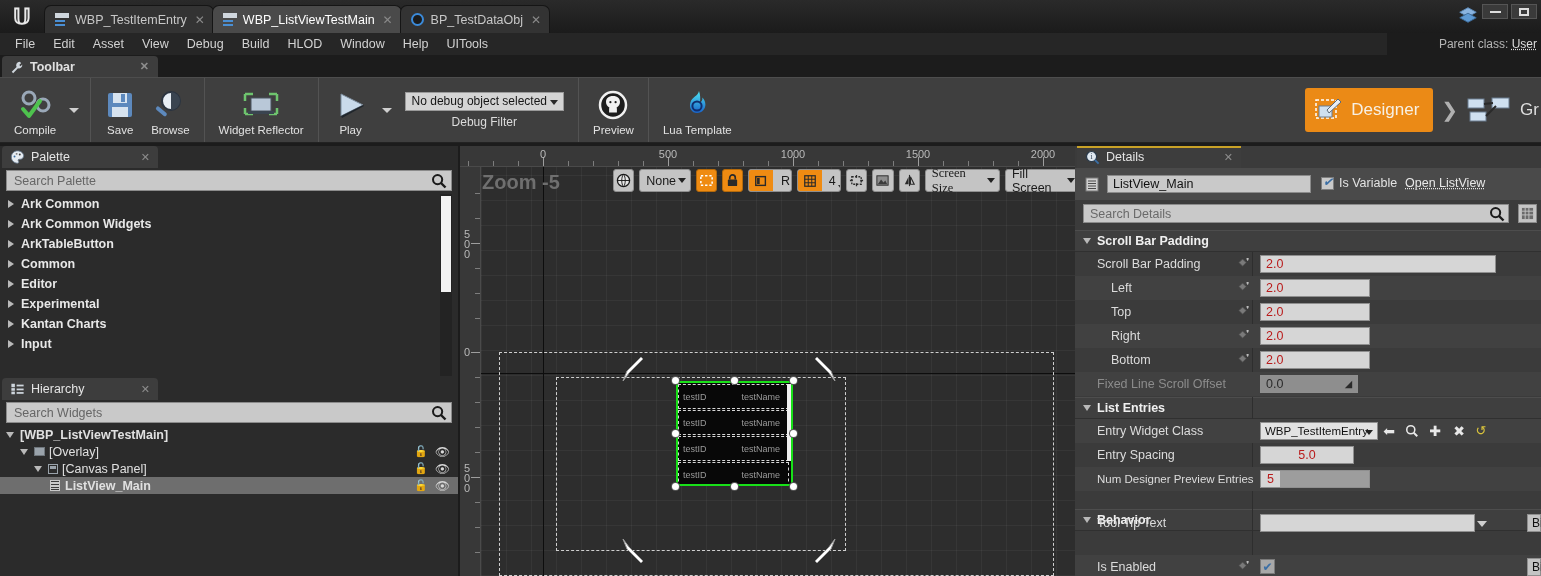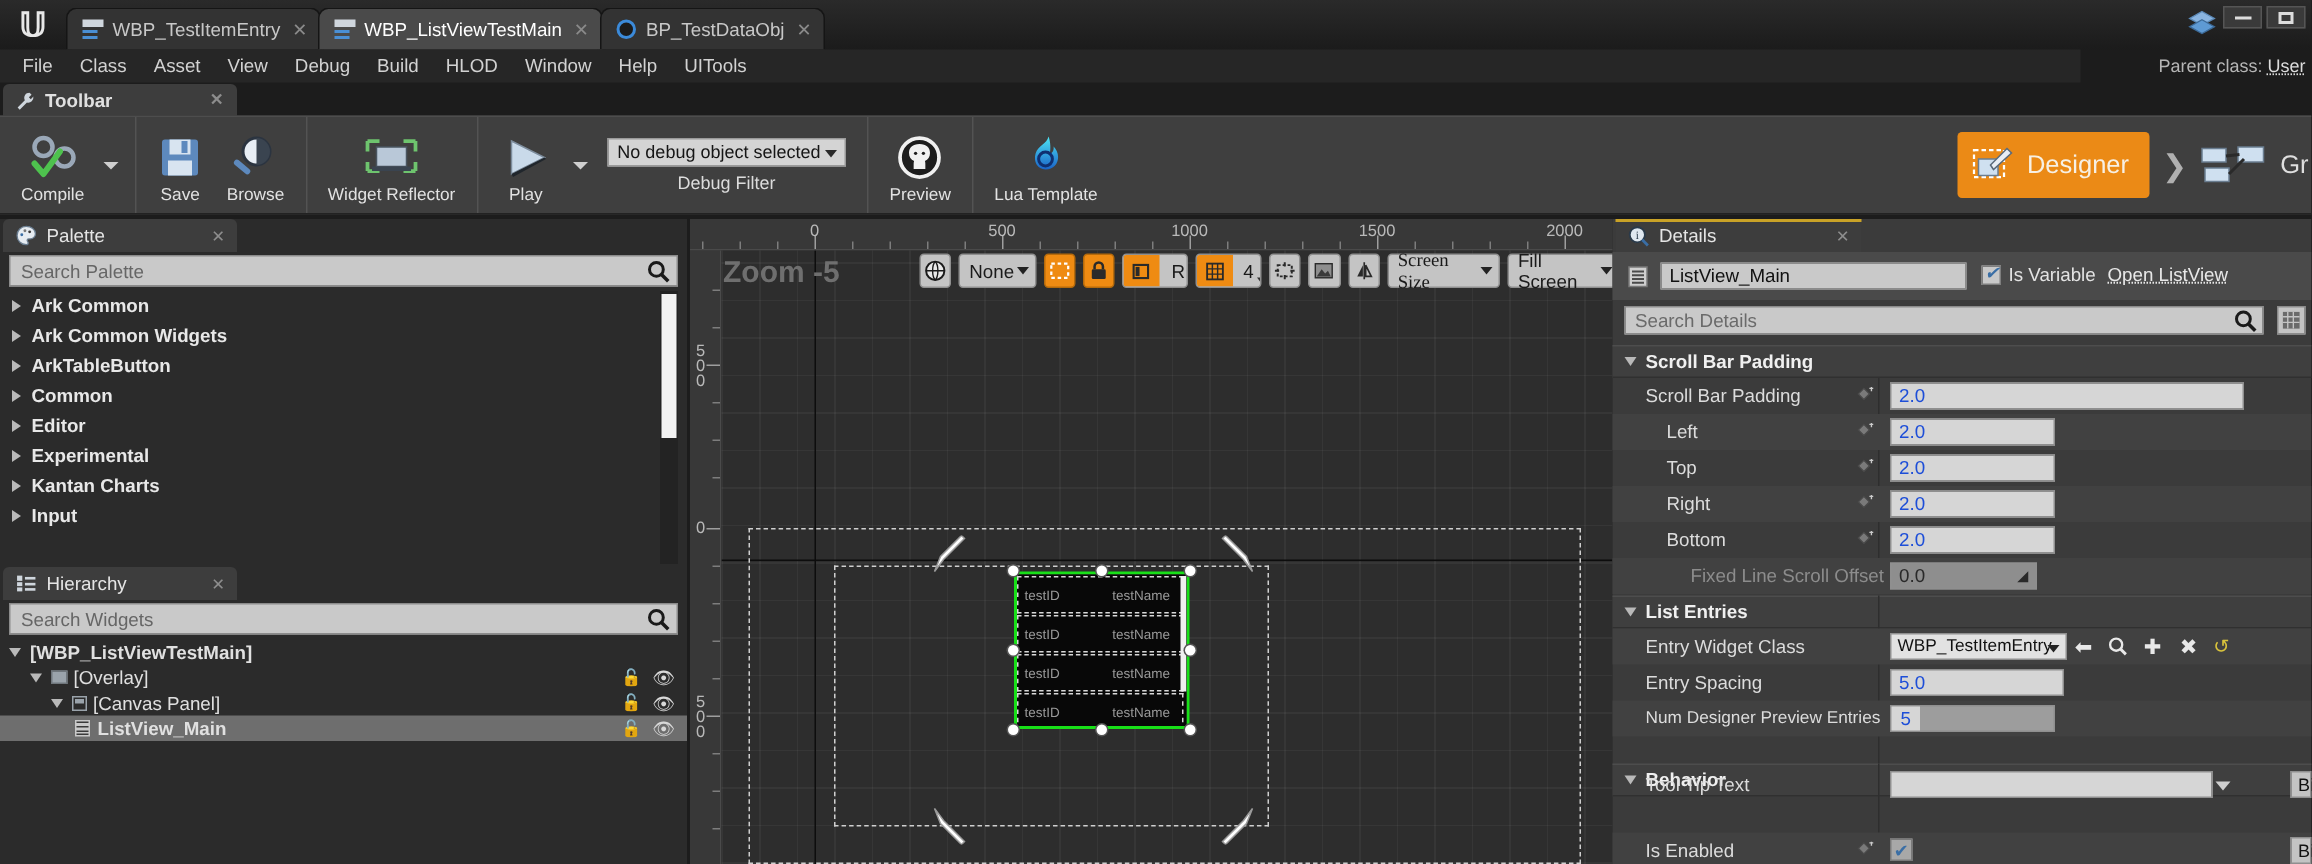--- a/index.html
+++ b/index.html
@@ -213,21 +213,21 @@
 
   .cat-hdr { position:absolute; left:0; width:466px; height:22px; background:#3f3f3f;
     border-top:1px solid #4d4d4d; border-bottom:1px solid #303030;
     display:flex; align-items:center; padding-left:8px; color:#f0f0f0; font-size:12.5px; font-weight:bold; }
   .prow { position:absolute; left:0; width:466px; height:24px; }
   .prow.alt { background:#414141; }
   .prow .plabel { position:absolute; left:0; top:0; height:24px; width:175px;
     display:flex; align-items:center; font-size:12.5px; color:#dcdcdc; }
   .prow .pdiamond { position:absolute; left:163px; top:6px; width:11px; height:11px; }
   .prow .pval { position:absolute; left:185px; top:3px; height:18px; background:#d6d6d6;
-    border:1px solid #8f8f8f; color:#1d4ed8; font-size:12.5px; padding:0 5px; display:flex; align-items:center; }
+    border:1px solid #8f8f8f; color:#b91c1c; font-size:12.5px; padding:0 5px; display:flex; align-items:center; }
   .prow.dim .plabel { color:#8c8c8c; }
   .prow .pval.dim { background:#8e8e8e; color:#2a2a2a; }
   .divider-v { position:absolute; left:177px; width:1px; background:#2e2e2e; }
 
   .classdd { position:absolute; left:185px; top:3px; width:118px; height:18px; background:#e2e2e2;
     border:1px solid #8f8f8f; color:#111; font-size:11.5px; padding:0 14px 0 4px;
     display:flex; align-items:center; position:absolute; }
   .classdd .dc { position:absolute; right:4px; top:7px; width:0;height:0;
     border-left:4px solid transparent;border-right:4px solid transparent;border-top:5px solid #222; }
   .ibtn { position:absolute; top:4px; color:#e8e8e8; font-size:14px; width:16px; text-align:center; }
@@ -278,21 +278,21 @@
           <i></i>
         </div>
       <div class="winbtn max">
           <i></i>
         </div>
     </div>
   </div>
 
   <div class="menubar">
     <div class="menuitem">File</div>
-    <div class="menuitem">Class</div>
+    <div class="menuitem">Edit</div>
     <div class="menuitem">Asset</div>
     <div class="menuitem">View</div>
     <div class="menuitem">Debug</div>
     <div class="menuitem">Build</div>
     <div class="menuitem">HLOD</div>
     <div class="menuitem">Window</div>
     <div class="menuitem">Help</div>
     <div class="menuitem">UITools</div>
   </div>
   <div class="parentclass">
@@ -826,21 +826,21 @@
         <polygon points="5,1 9,5 5,9 1,5" fill="#7a7a7a" stroke="#4a4a4a"></polygon>
           <path d="M9 1h3M10.5 0v3" stroke="#ccc" stroke-width="1"></path>
       </svg>
       <div class="plabel" style="padding-left:36px;">Bottom</div>
       <div class="pval" style="width:110px;">
         <span>2.0</span>
       </div>
     </div>
 
     <div class="prow alt dim" style="top:226px;">
-      <div class="plabel" style="padding-left:22px;margin-left:30px;">Fixed Line Scroll Offset</div>
+      <div class="plabel" style="padding-left:22px;">Fixed Line Scroll Offset</div>
       <div class="pval dim" style="width:98px;position:absolute;left:185px;top:3px;">
         <span>0.0</span>
         <svg style="position:absolute;right:3px;top:3px;" width="11" height="11" viewBox="0 0 12 12">
           <path d="M10 2 L10 10 L2 10 z" fill="#2a2a2a"></path>
         </svg>
       </div>
     </div>
 
     <div class="cat-hdr" style="top:251px;">
       <i class="tri open"></i>
@@ -859,21 +859,21 @@
         <circle cx="6.6" cy="6.6" r="4.6" fill="none" stroke="#e8e8e8" stroke-width="1.8"></circle>
         <line x1="10" y1="10" x2="14" y2="14" stroke="#e8e8e8" stroke-width="2.2"></line>
       </svg>
       <div class="ibtn" style="left:352px;">✚</div>
       <div class="ibtn" style="left:376px;">✖</div>
       <div class="ibtn" style="left:398px;color:#d9c33c;font-size:13px;">↺</div>
     </div>
 
     <div class="prow" style="top:297px;">
       <div class="plabel" style="padding-left:22px;">Entry Spacing</div>
-      <div class="pval" style="width:116px;">
+      <div class="pval" style="width:94px;justify-content:center;">
         <span>5.0</span>
       </div>
     </div>
 
     <div class="prow alt" style="top:321px;">
       <div class="plabel" style="padding-left:22px;width:180px;font-size:11.5px;">Num Designer Preview Entries</div>
       <div class="pval" style="left:185px;width:110px;background:#9d9d9d;">
         <span style="background:#d6d6d6;height:16px;display:flex;align-items:center;padding:0 6px;margin:0 -5px;">5</span>
       </div>
     </div>

